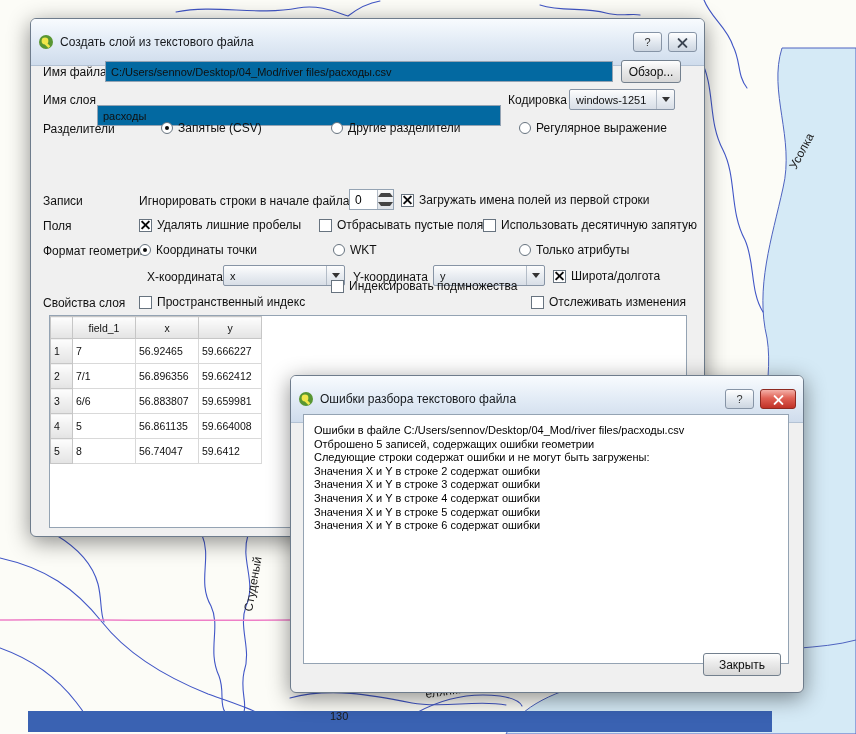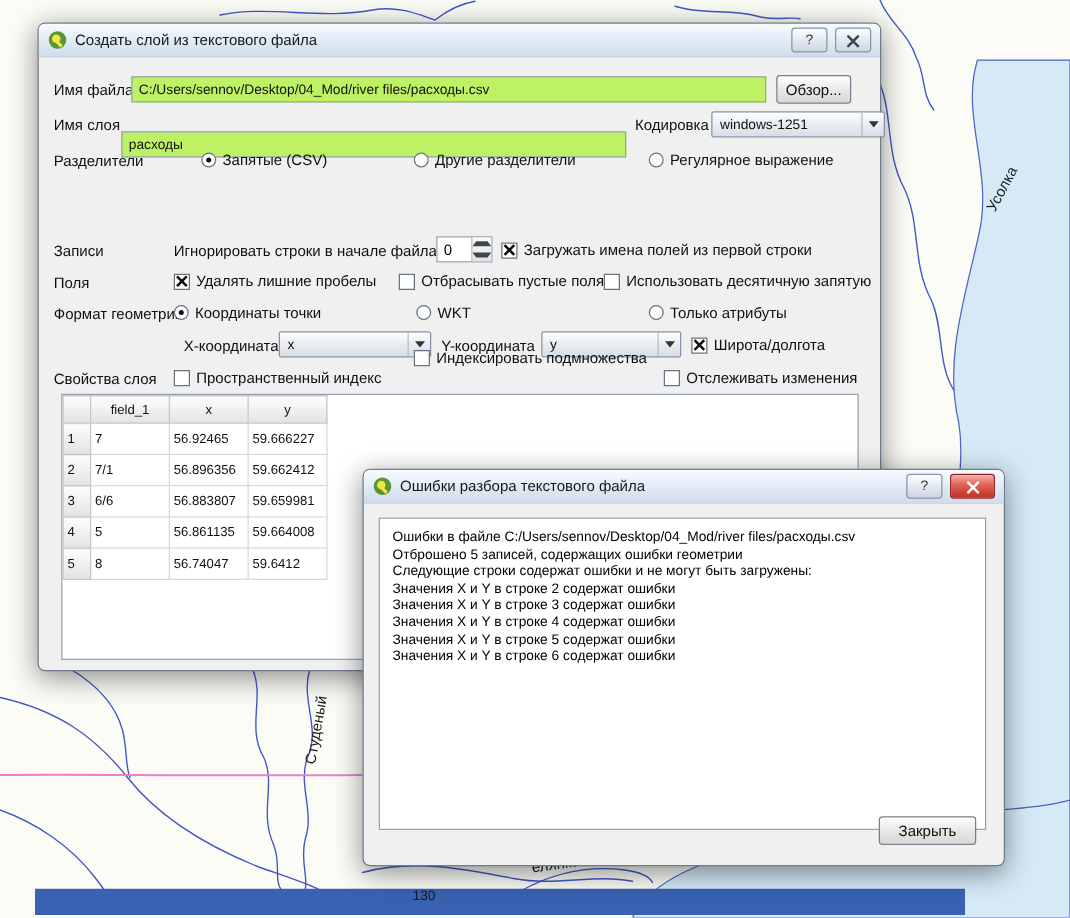--- a/index.html
+++ b/index.html
@@ -8,36 +8,36 @@
   .stage{position:absolute;inset:0;}
 
   
   .map{position:absolute;left:0;top:0;}
 
   
   .dialog{position:absolute;background:#f0f0f0;border:1px solid #6e7c8c;border-radius:6px;
           box-shadow:0 5px 22px rgba(0,0,0,.45);}
   .titlebar{position:absolute;left:0;right:0;top:0;height:26px;border-radius:5px 5px 0 0;
             background:linear-gradient(#f8fbfe,#e3ecf6 48%,#cfdcec);
-            border-bottom:1px solid #b3c2d4;display:flex;align-items:center;padding:0 7px;gap:6px;}
+            border-bottom:1px solid #b3c2d4;display:flex;align-items:center;padding:10px 7px;gap:6px;}
   .titlebar .title{font-size:12px;color:#15181c;white-space:nowrap;}
   .tb-btn{height:18px;width:27px;border:1px solid #8694a6;border-radius:3px;
           background:linear-gradient(#ffffff,#e3e9f0 50%,#cdd6e1);
           display:flex;align-items:center;justify-content:center;font-size:11px;color:#333;flex:none;}
   .tb-btn.first{margin-left:auto;}
   .tb-btn.close-red{width:34px;background:linear-gradient(#f4b0a8,#e06155 45%,#c03227);border-color:#8e2a21;}
   .glyph-x{position:relative;width:11px;height:11px;}
   .glyph-x::before,.glyph-x::after{content:"";position:absolute;left:-1px;top:5px;width:13px;height:2px;
           background:#3c4552;border-radius:1px;}
   .glyph-x::before{transform:rotate(45deg);}
   .glyph-x::after{transform:rotate(-45deg);}
   .close-red .glyph-x::before,.close-red .glyph-x::after{background:#fff;}
 
   .lbl{position:absolute;height:21px;display:flex;align-items:center;font-size:12px;color:#101010;white-space:nowrap;}
-  .tinput{position:absolute;height:21px;background:#bef264;border:1px solid #94a3b3;box-sizing:border-box;
+  .tinput{position:absolute;height:21px;background:#0369a1;border:1px solid #94a3b3;box-sizing:border-box;
           display:flex;align-items:center;padding:0 5px;font-size:11px;color:#101010;white-space:nowrap;overflow:hidden;}
   .btn{border:1px solid #73808e;border-radius:3px;background:linear-gradient(#fefefe,#eaeaea 45%,#d7d7d7);
        font-size:12px;color:#101010;display:flex;align-items:center;justify-content:center;box-sizing:border-box;}
   .combo{position:absolute;height:21px;border:1px solid #8794a5;border-radius:2px;box-sizing:border-box;
          background:linear-gradient(#fdfdfd,#e9edf2 50%,#d8dee6);display:flex;align-items:center;
          font-size:11px;color:#101010;padding:0 0 0 6px;}
   .combo .arrow-zone{margin-left:auto;width:17px;align-self:stretch;border-left:1px solid #b3bcc7;
          display:flex;align-items:center;justify-content:center;}
   .tri-down{width:0;height:0;border-left:4px solid transparent;border-right:4px solid transparent;border-top:5px solid #333;}
   .tri-up-s{width:0;height:0;border-left:3px solid transparent;border-right:3px solid transparent;border-bottom:4px solid #444;}
@@ -119,21 +119,21 @@
       </div>
     </div>
 
     <span class="lbl" style="left:12px;top:42px;">Имя файла</span>
     <div class="tinput" style="left:74px;top:42px;width:508px;">C:/Users/sennov/Desktop/04_Mod/river files/расходы.csv</div>
     <div class="btn" style="position:absolute;left:590px;top:41px;width:60px;height:23px;">Обзор...</div>
 
     <span class="lbl" style="left:12px;top:70px;">Имя слоя</span>
     <div class="tinput" style="left:66px;top:56px;width:404px;margin-top:30px;">расходы</div>
     <span class="lbl" style="left:477px;top:70px;">Кодировка</span>
-    <div class="combo" style="left:538px;top:70px;width:139px;">
+    <div class="combo" style="left:538px;top:70px;width:106px;">
       <span>windows-1251</span>
       <span class="arrow-zone">
           <span class="tri-down"></span>
         </span>
     </div>
 
     <span class="lbl" style="left:12px;top:99px;">Разделители</span>
     <span class="ctrl" style="left:130px;top:99px;">
       <span class="radio selected"></span>
       <span>Запятые (CSV)</span>

